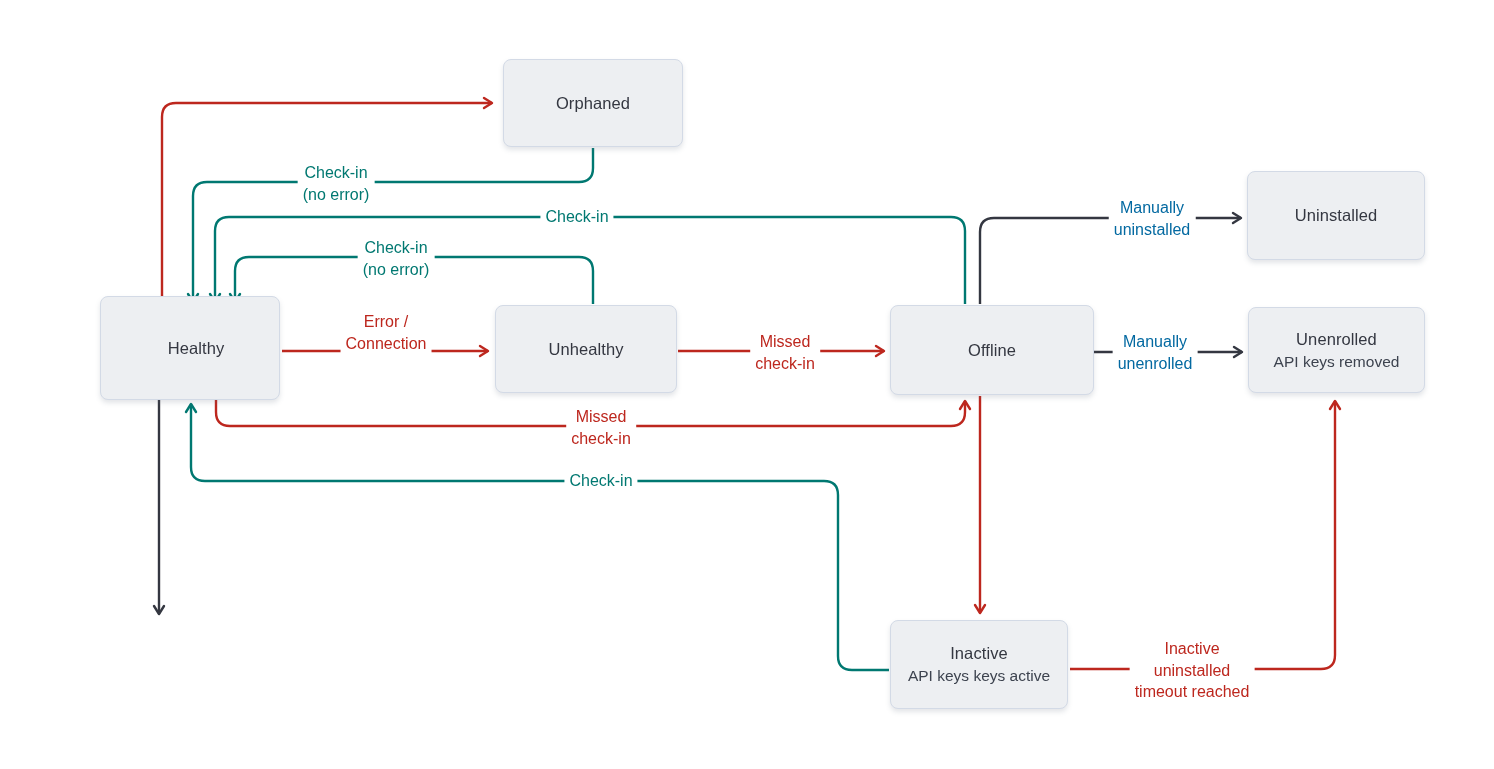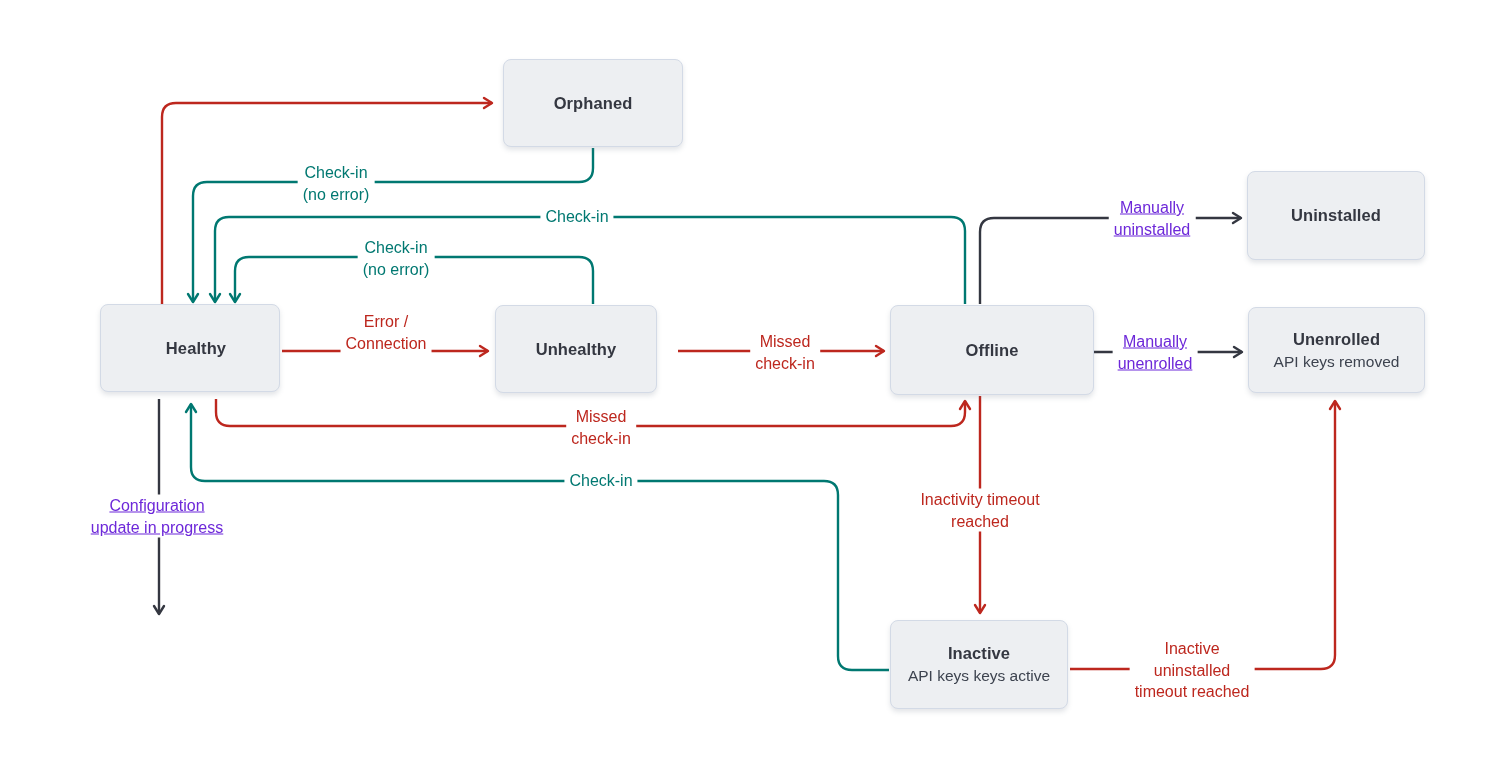--- a/index.html
+++ b/index.html
@@ -3,28 +3,28 @@
 <meta charset="utf-8">
 <style>
   html,body{margin:0;padding:0;background:#ffffff;}
   .canvas{position:relative;width:1494px;height:769px;background:#ffffff;overflow:hidden;
           font-family:"Liberation Sans",sans-serif;}
   .edges{position:absolute;left:0;top:0;width:1494px;height:769px;}
   .node{position:absolute;background:#edeff2;border:1.5px solid #d3dae6;border-radius:8px;
         box-shadow:0 3px 5px rgba(101,111,130,0.18);
         display:flex;flex-direction:column;align-items:center;justify-content:center;gap:4px;
         box-sizing:border-box;}
-  .node-title{font-weight:700;font-size:16.5px;color:#343741;letter-spacing:.1px;}
+  .node-title{font-weight:400;font-size:16.5px;color:#343741;letter-spacing:.1px;}
   .node-sub{font-size:15.5px;color:#3d434f;}
   .edge-label{position:absolute;transform:translate(-50%,-50%);text-align:center;
               font-size:16px;line-height:21.5px;background:#ffffff;padding:0 5px;white-space:nowrap;}
   .edge-label span{display:block;}
   .c-red{color:#bd271e;}
   .c-teal{color:#007871;}
-  .c-dark{color:#6d28d9;text-decoration:underline;}
+  .c-dark{color:#0369a1;}
   path.edge{fill:none;stroke-width:2.4;}
 </style>
 </head>
 <body>
 
 <div class="canvas">
 
   <svg class="edges" viewBox="0 0 1494 769">
     <defs>
       <marker id="arrow-red" markerUnits="userSpaceOnUse" markerWidth="15" markerHeight="15" viewBox="0 0 15 15" refX="11.5" refY="7.5" orient="auto">
@@ -50,25 +50,25 @@
     <path class="edge" marker-end="url(#arrow-red)" d="M 980,396 L 980,613" stroke="#bd271e"></path>
     <path class="edge" marker-end="url(#arrow-teal)" d="M 889,670 L 852,670 Q 838,670 838,656 L 838,495 Q 838,481 824,481 L 205,481 Q 191,481 191,467 L 191,404" stroke="#007871"></path>
     <path class="edge" marker-end="url(#arrow-red)" d="M 1070,669 L 1321,669 Q 1335,669 1335,655 L 1335,401" stroke="#bd271e"></path>
     <path class="edge" marker-end="url(#arrow-dark)" d="M 159,399 L 159,614" stroke="#343741"></path>
   </svg>
 
   <div class="node" style="left:503px;top:59px;width:180px;height:88px;">
     <div class="node-title">Orphaned</div>
   </div>
 
-  <div class="node" style="left:100px;top:304px;width:180px;height:88px;padding-left:12px;">
+  <div class="node" style="left:100px;top:296px;width:180px;height:104px;padding-left:12px;">
     <div class="node-title">Healthy</div>
   </div>
 
-  <div class="node" style="left:495px;top:305px;width:162px;height:88px;">
+  <div class="node" style="left:495px;top:305px;width:182px;height:88px;">
     <div class="node-title">Unhealthy</div>
   </div>
 
   <div class="node" style="left:890px;top:305px;width:204px;height:90px;">
     <div class="node-title">Offline</div>
   </div>
 
   <div class="node" style="left:1247px;top:171px;width:178px;height:89px;">
     <div class="node-title">Uninstalled</div>
   </div>
@@ -117,33 +117,25 @@
   <div class="edge-label c-dark" style="left:1155px;top:352px;">
     <span>Manually</span>
     <span>unenrolled</span>
   </div>
 
   <div class="edge-label c-red" style="left:601px;top:427px;">
     <span>Missed</span>
     <span>check-in</span>
   </div>
 
-  <div class="edge-label c-red" style="left:980px;top:510px;">
-    <span>Inactivity timeout</span>
-    <span>reached</span>
-  </div>
 
   <div class="edge-label c-teal" style="left:601px;top:481px;">
     <span>Check-in</span>
   </div>
 
   <div class="edge-label c-red" style="left:1192px;top:670px;">
     <span>Inactive</span>
     <span>uninstalled</span>
     <span>timeout reached</span>
   </div>
 
-  <div class="edge-label c-dark" style="left:157px;top:516px;">
-    <span>Configuration</span>
-    <span>update in progress</span>
-  </div>
 
 </div>
 
 </body></html>

